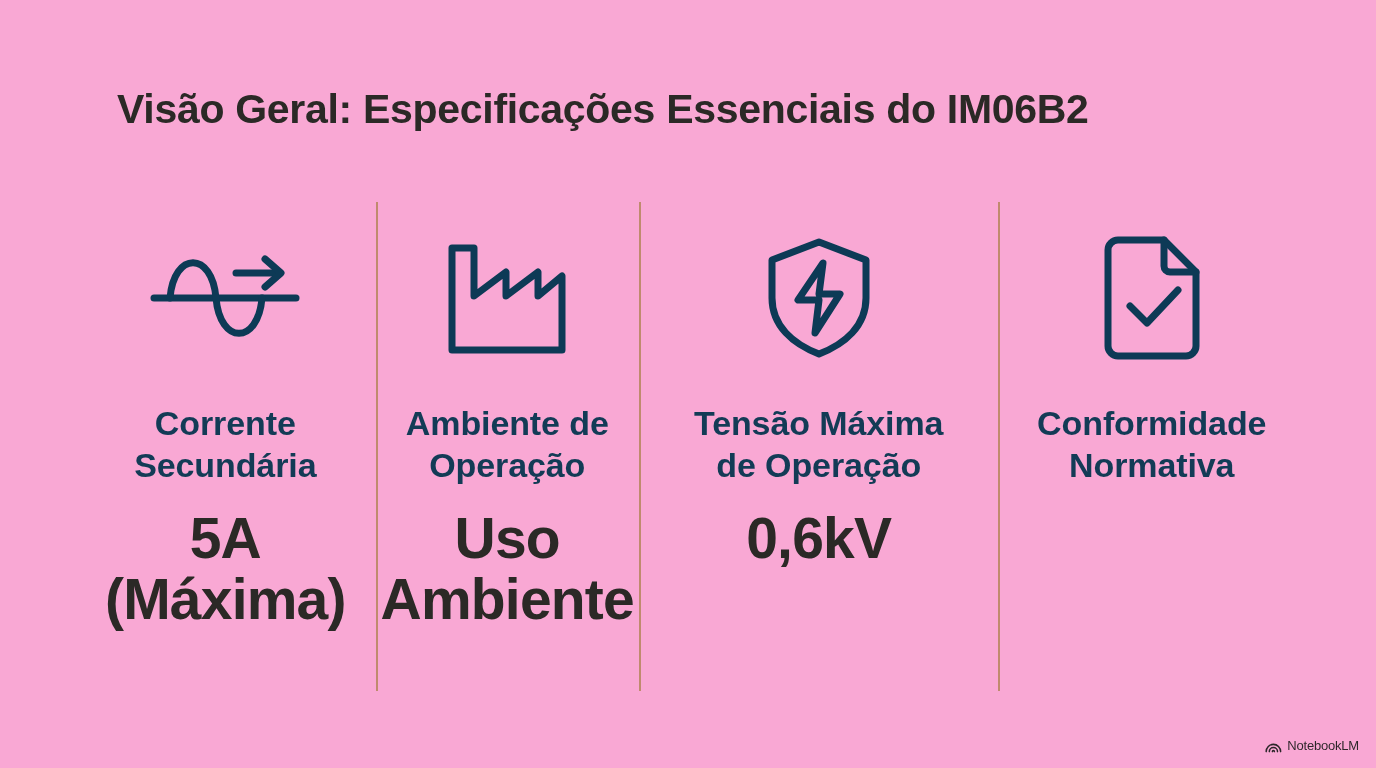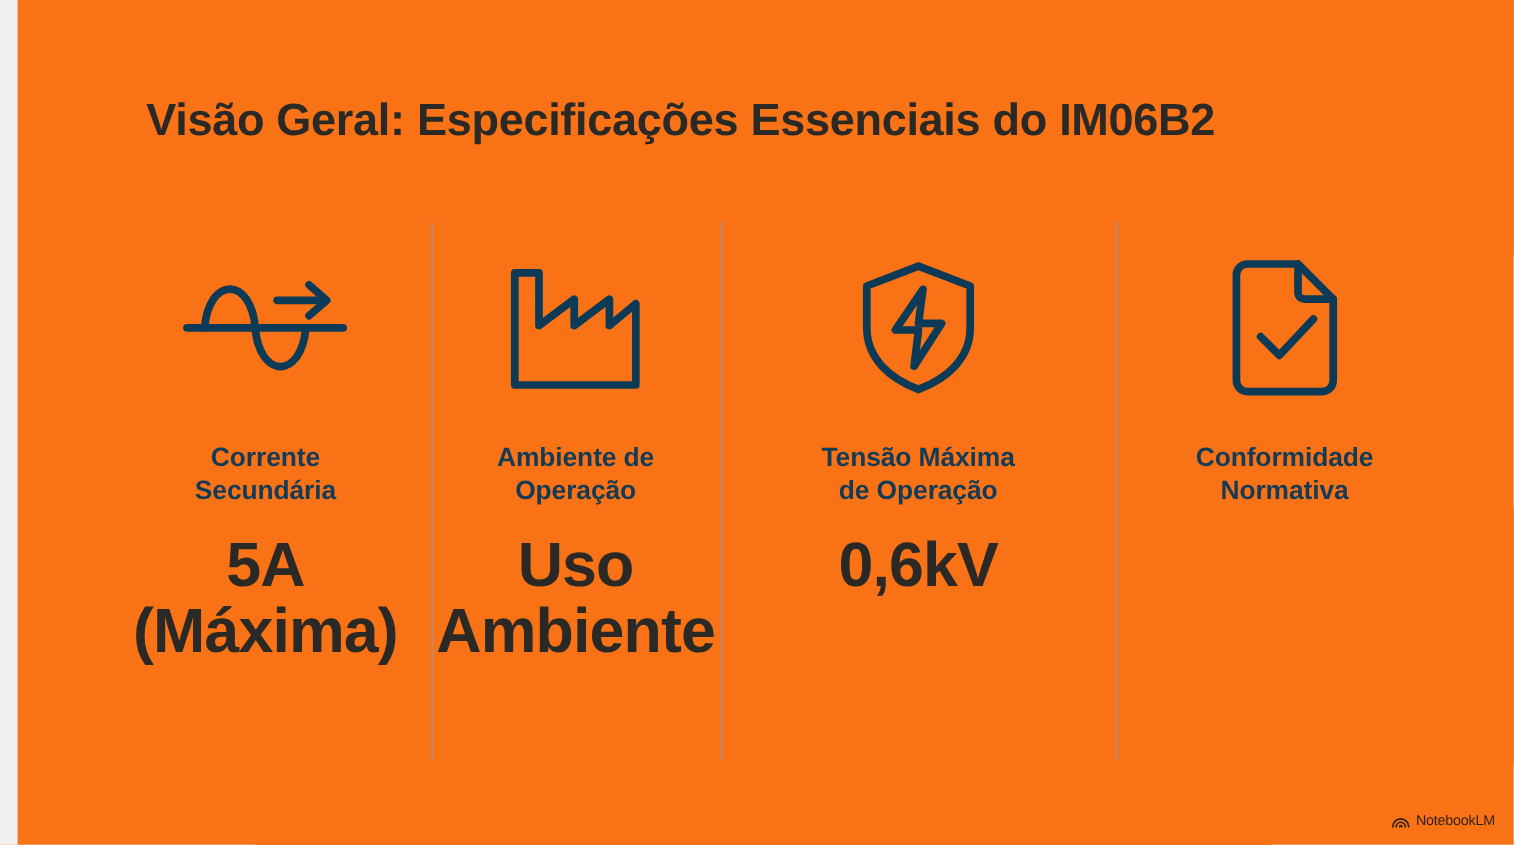--- a/index.html
+++ b/index.html
@@ -11,22 +11,21 @@
     height: 768px;
     background: #f0f0ef;
     font-family: "Liberation Sans", sans-serif;
     overflow: hidden;
     position: relative;
   }
 
   #slide {
     position: absolute;
     inset: 0;
-    background: #f97316;
-    margin-left: 16px;
+    background: #f9a8d4;
   }
 
   
   #slide-title {
     position: absolute;
     left: 117px;
     top: 86px;
     width: 1180px;
     font-size: 41px;
     font-weight: 700;
@@ -79,21 +78,21 @@
     align-items: center;
     justify-content: center;
   }
   .icon-wrap svg {
     display: block;
     overflow: visible;
   }
 
   .col-label {
     margin-top: 38px;
-    font-size: 24px;
+    font-size: 34px;
     font-weight: 700;
     line-height: 1.24;
     color: #133b56;
     text-align: center;
     letter-spacing: -0.1px;
     white-space: pre-line;
   }
 
   .col-value {
     margin-top: 22px;

